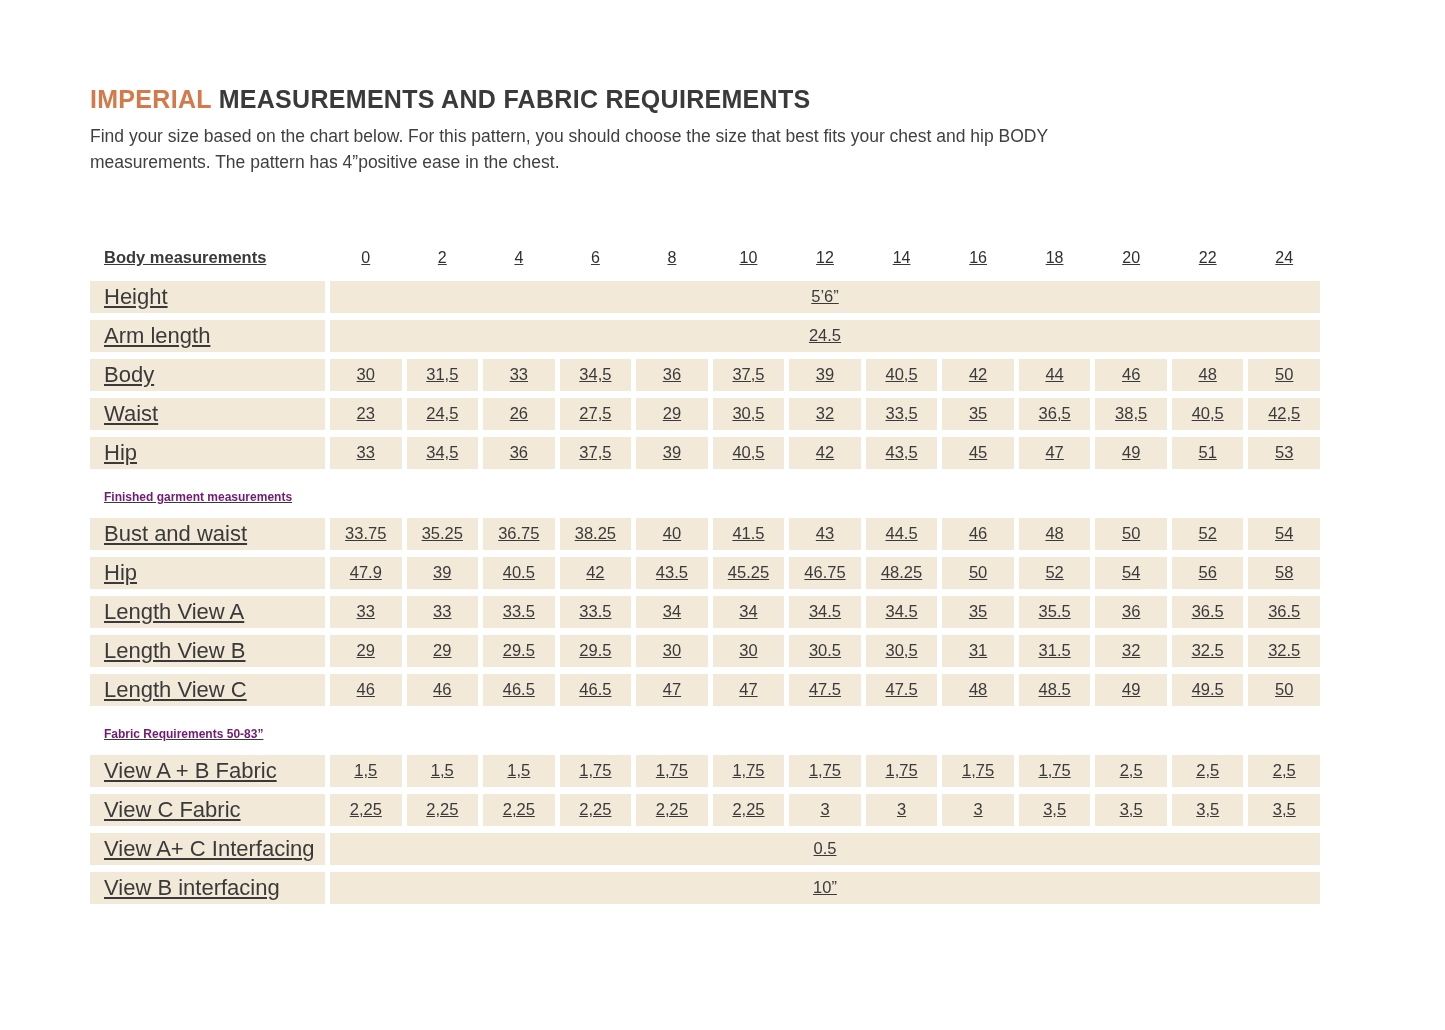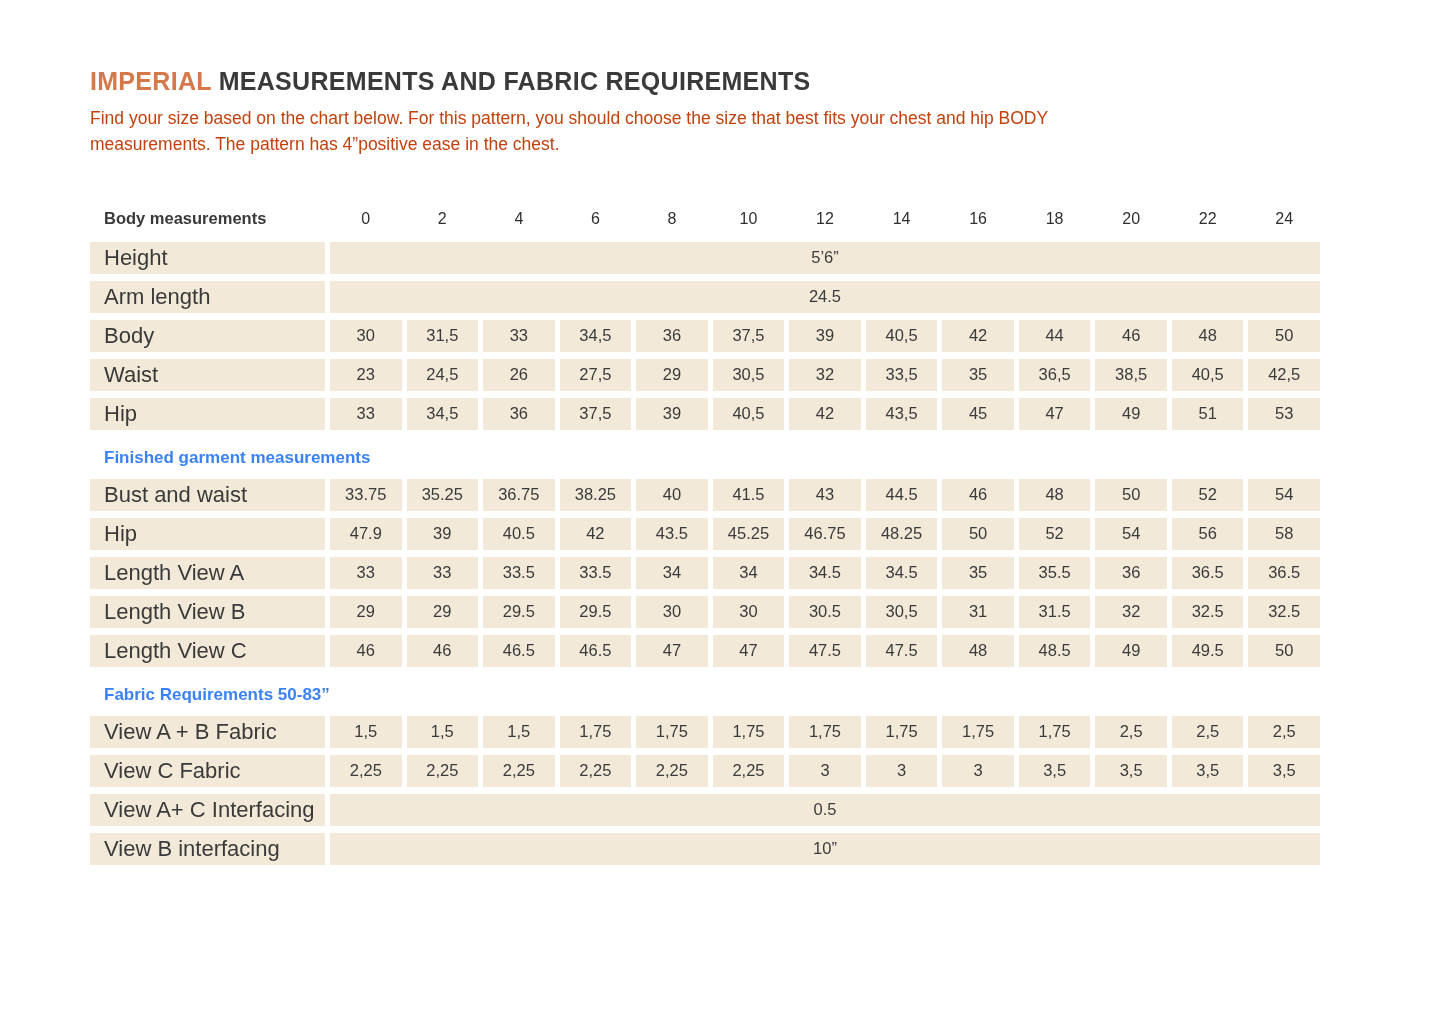--- a/index.html
+++ b/index.html
@@ -9,41 +9,42 @@
     font-family: "Liberation Sans", "DejaVu Sans", sans-serif;
     color: #3a3a3a;
   }
   .page {
     position: relative;
     width: 1445px;
     height: 1030px;
     background: #ffffff;
     overflow: hidden;
     box-sizing: border-box;
-    padding: 68px 0 0 90px;
+    padding: 86px 0 0 90px;
   }
   h1.title {
     margin: 0;
     font-size: 25px;
     font-weight: 700;
     letter-spacing: 0.3px;
     color: #3a3a3a;
     line-height: 1.1;
   }
   h1.title .accent { color: #d5794a; }
   .subtitle {
     margin: 9px 0 0 0;
     font-size: 17.5px;
     line-height: 26px;
-    color: #c2410c;
+    color: #404040;
   }
   .subtitle div { display: block; }
   .table {
-    margin-top: 47px;
+    margin-top: 68px;
     width: 1230px;
+    text-decoration: underline;
   }
   .row, .header-row {
     display: grid;
     grid-template-columns: 235px repeat(13, 1fr);
     column-gap: 5px;
   }
   .header-row {
     margin-bottom: 8px;
     height: 30px;
     align-items: center;
@@ -77,22 +78,22 @@
     font-size: 16.5px;
     color: #3b3b3b;
   }
   .cell.merged { grid-column: 2 / 15; }
   .section {
     height: 42px;
     display: flex;
     align-items: center;
     padding-left: 14px;
     font-weight: 700;
-    font-size: 17px;
-    color: #3b82f6;
+    font-size: 12px;
+    color: #701a75;
   }
 </style>
 </head>
 <body>
 
 <div class="page">
 
   <h1 class="title"><span class="accent">IMPERIAL</span><span> MEASUREMENTS AND FABRIC REQUIREMENTS</span></h1>
 
   <div class="subtitle">

